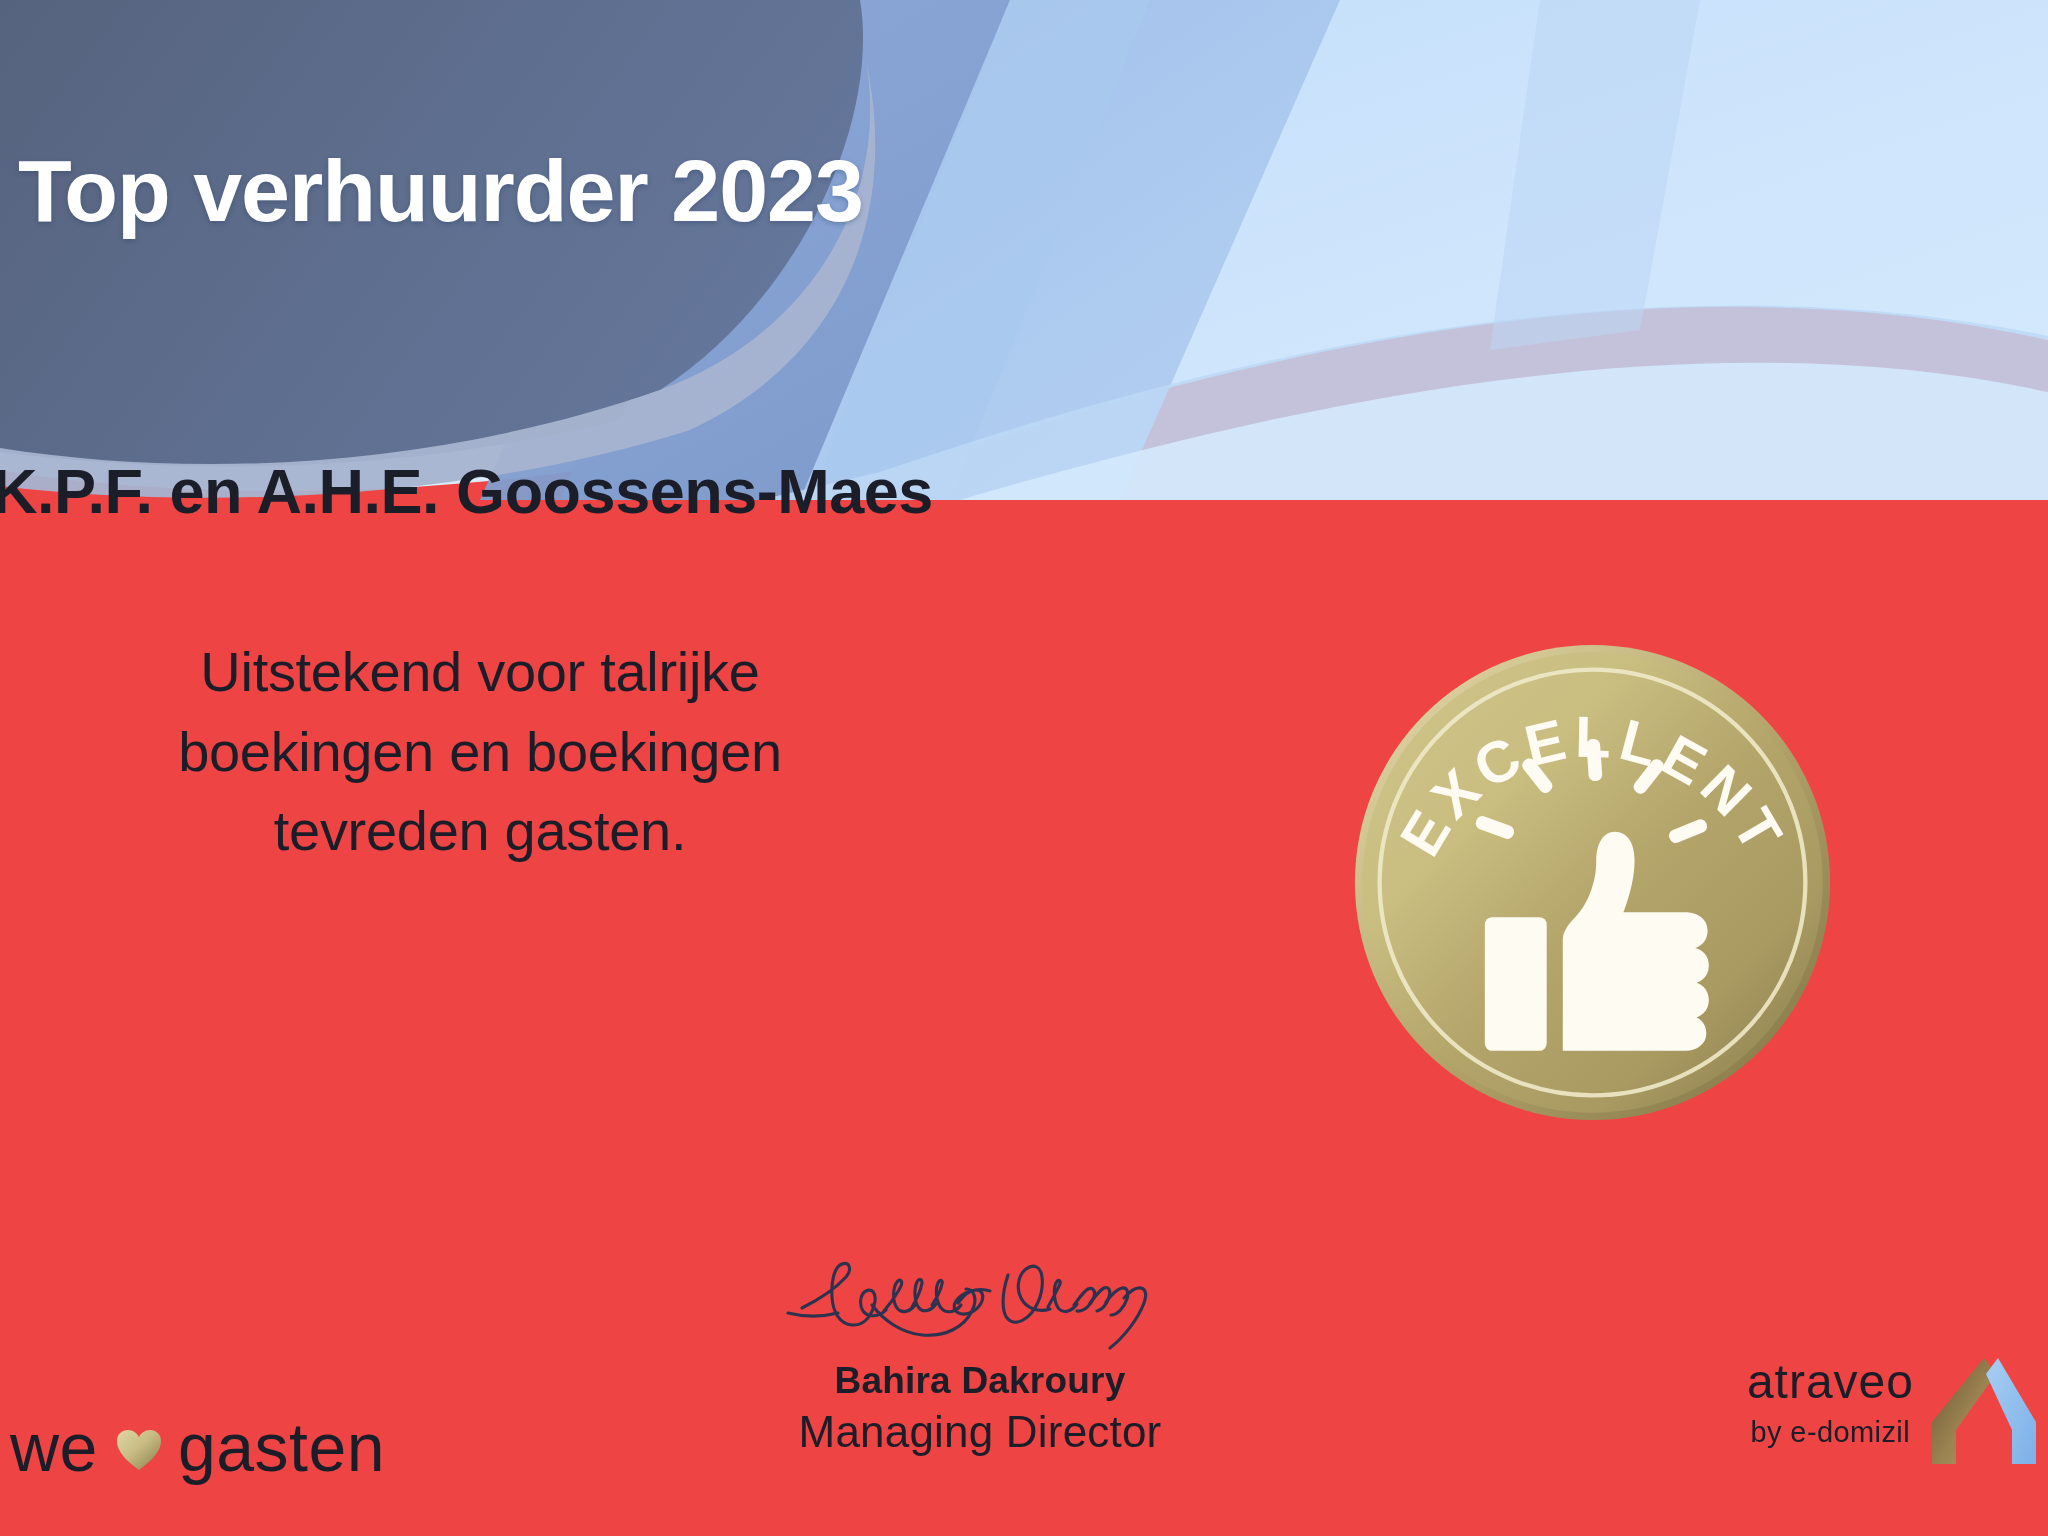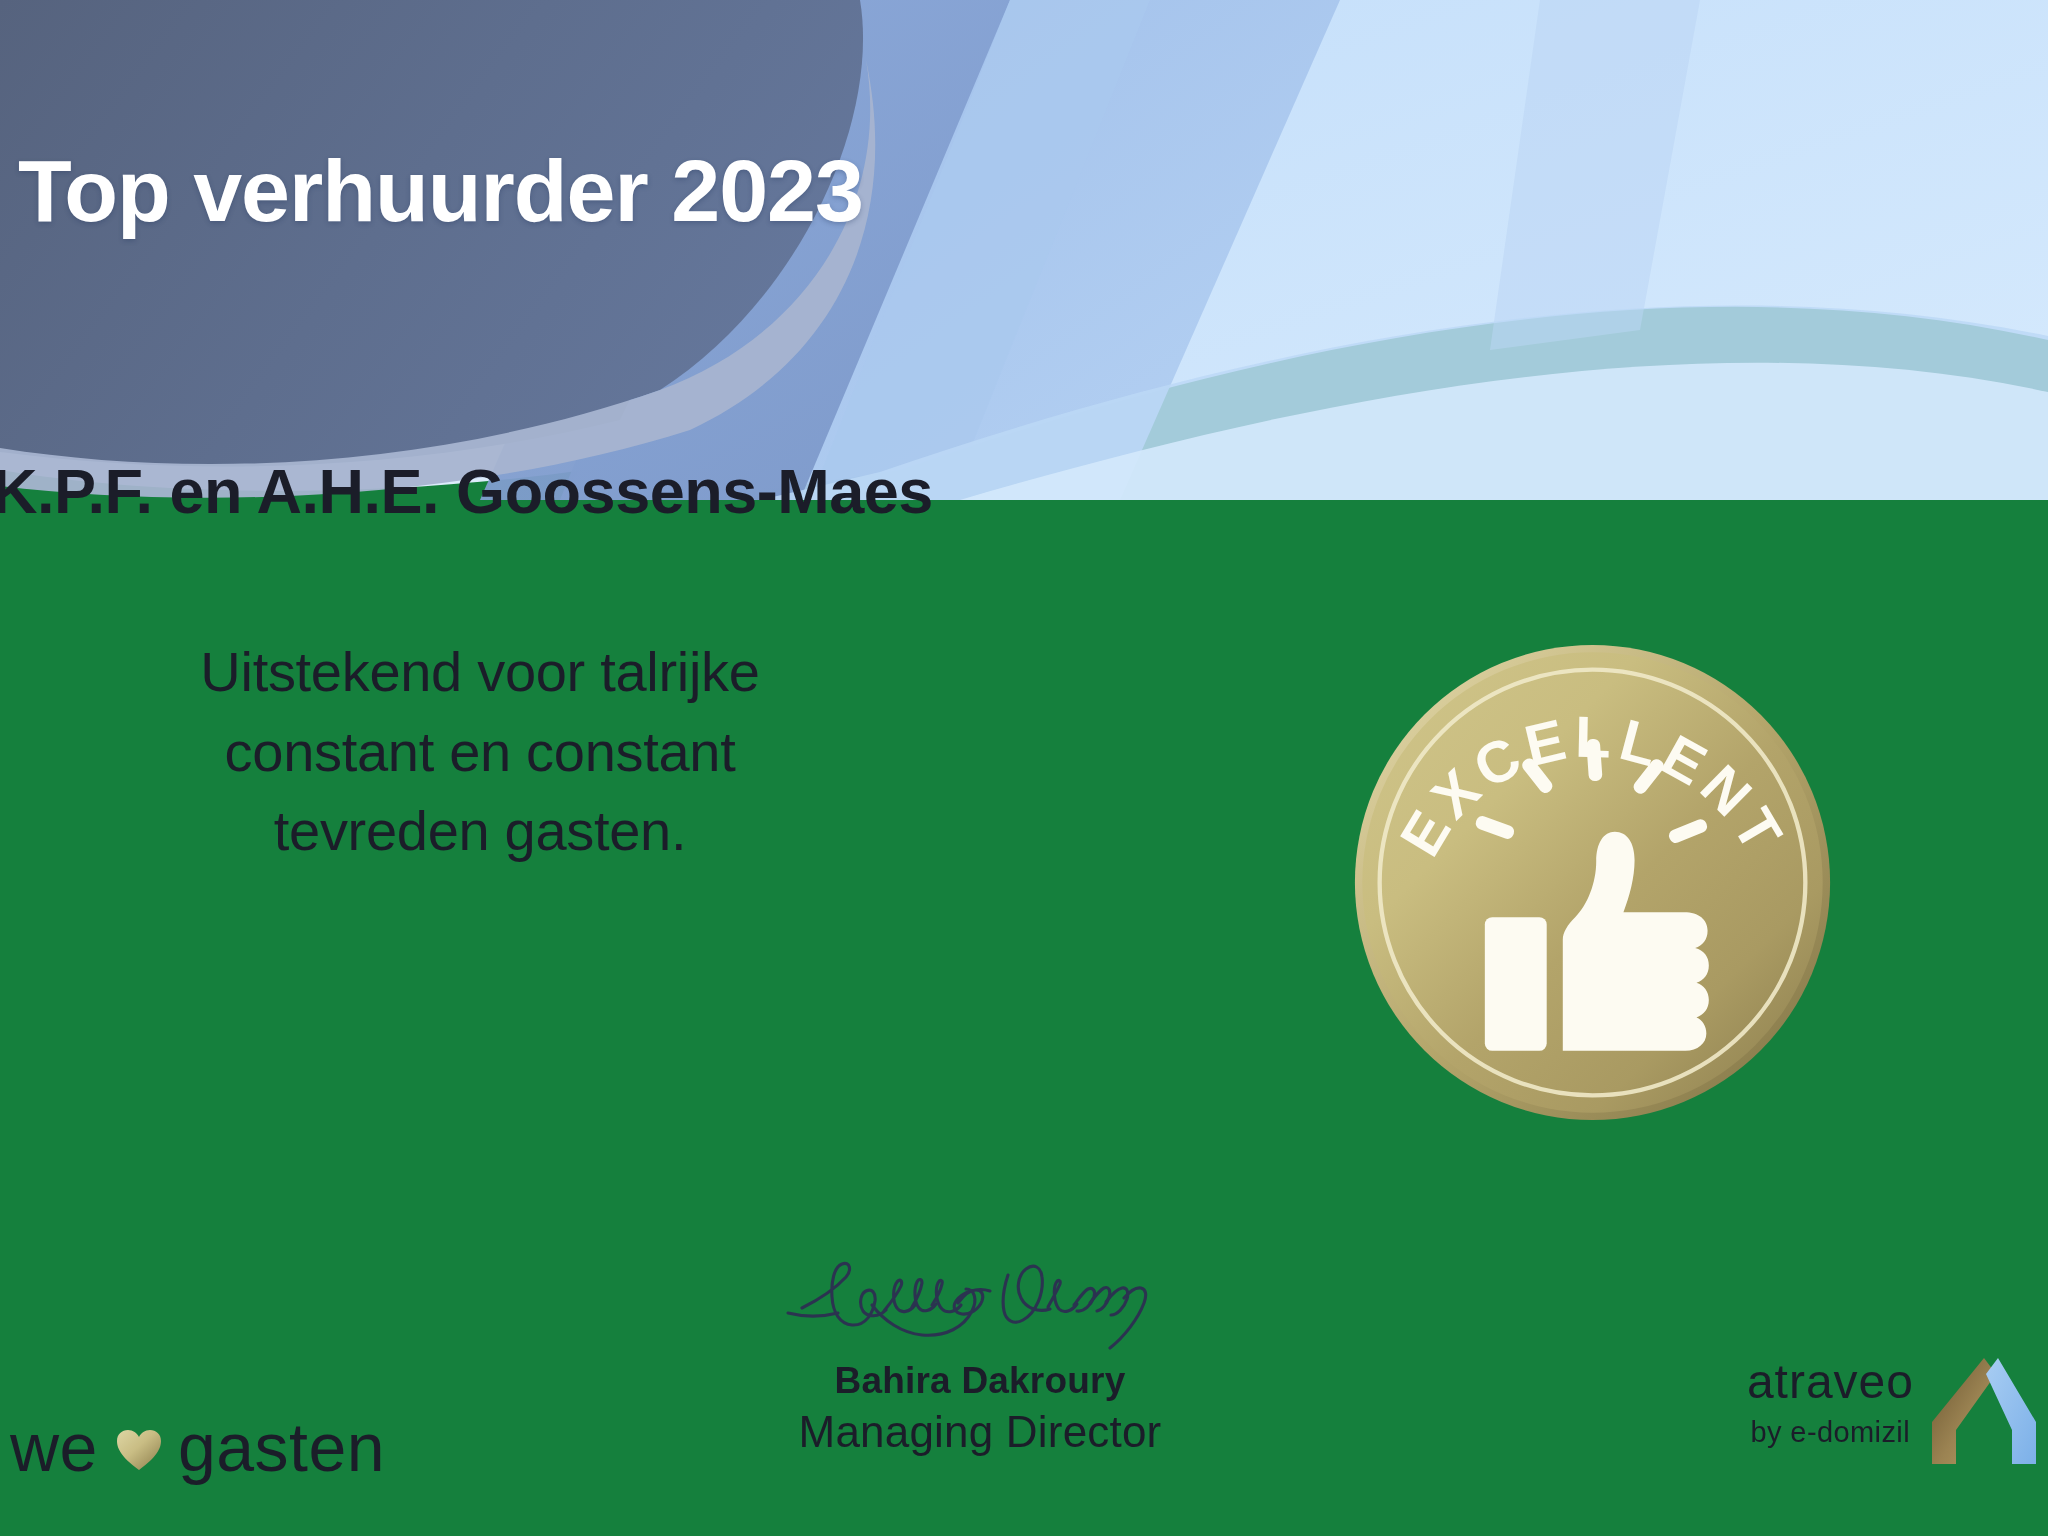--- a/index.html
+++ b/index.html
@@ -11,21 +11,21 @@
     width: 2048px;
     height: 1536px;
     overflow: hidden;
     font-family: "Liberation Sans", sans-serif;
     position: relative;
   }
 
   .certificate {
     position: absolute;
     inset: 0;
-    background: #15803d;
+    background: #ef4444;
     overflow: hidden;
   }
 
   
   .header-wave {
     position: absolute;
     top: 0;
     left: 0;
     width: 2048px;
     height: 500px;
@@ -224,21 +224,21 @@
       <path d="M2048,392 C1680,312 1260,412 960,500 H2048 Z" fill="#d4e9fc" opacity="0.9"></path>
     </svg>
   </div>
 
   <div class="title">Top verhuurder 2023</div>
 
   <div class="recipient">K.P.F. en A.H.E. Goossens-Maes</div>
 
   <div class="citation">
     <div>Uitstekend voor talrijke</div>
-    <div>constant en constant</div>
+    <div>boekingen en boekingen</div>
     <div>tevreden gasten.</div>
   </div>
 
   <div class="badge">
     <svg viewBox="0 0 400 400" aria-hidden="true">
       <defs>
         <linearGradient id="goldgrad" x1="0.05" y1="0.05" x2="0.95" y2="0.95">
           <stop offset="0%" stop-color="#cfc489"></stop>
           <stop offset="28%" stop-color="#c9bd80"></stop>
           <stop offset="55%" stop-color="#b3a46a"></stop>

